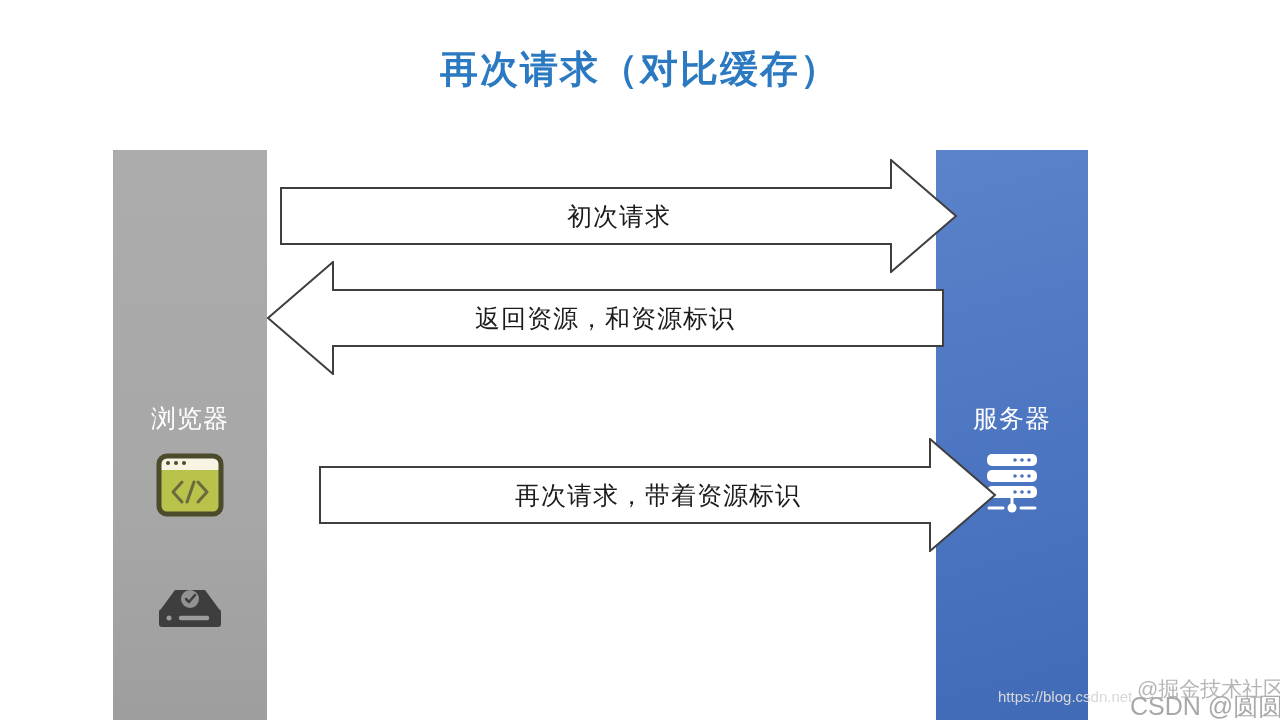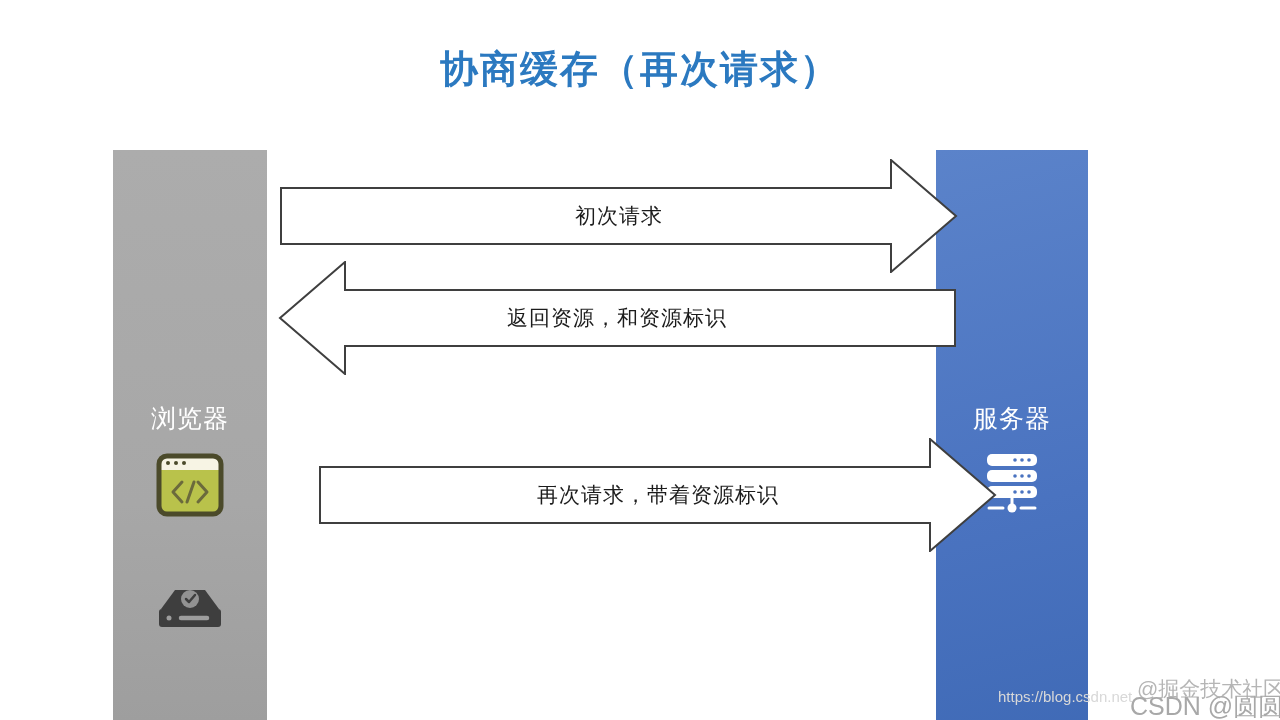--- a/index.html
+++ b/index.html
@@ -57,39 +57,39 @@
     width: 678px;
     height: 114px;
   }
   .arrow svg { position: absolute; inset: 0; }
   .arrow-label {
     position: absolute;
     inset: 0;
     display: flex;
     align-items: center;
     justify-content: center;
-    font-size: 21px;
+    font-size: 25px;
     color: #1c1c1c;
     letter-spacing: 1px;
   }
   .arrow-1 { left: 280px; top: 159px; }
-  .arrow-2 { left: 278px; top: 261px; }
+  .arrow-2 { left: 266px; top: 261px; }
   .arrow-3 { left: 280px; top: 438px; margin-left: 39px; }
   .arrow-4 { left: 278px; top: 536px; }
   .watermark { position: absolute; white-space: nowrap; }
   .wm-url    { left: 998px;  top: 688px; font-size: 15px; color: #d8d8d8; text-align: center; }
   .wm-juejin { left: 1137px; top: 675px; font-size: 21px; color: #b5b5b5; }
   .wm-csdn   { left: 1130px; top: 690px; font-size: 25px; color: #a8a8a8; }
 </style>
 </head>
 <body>
 
 <div class="stage">
 
-  <div class="title">协商缓存（再次请求）</div>
+  <div class="title">再次请求（对比缓存）</div>
 
   <div class="column browser">
     <div class="column-label">浏览器</div>
 
     <div class="icon-slot browser-icon-slot">
       <span>
         <svg width="70" height="66" viewBox="0 0 70 66">
           <rect x="4" y="4" width="62" height="58" rx="8" fill="#f7f4e4"></rect>
           <path d="M4 18 H66 V54 a8 8 0 0 1 -8 8 H12 a8 8 0 0 1 -8 -8 Z" fill="#b9c24b"></path>
           <circle cx="13" cy="11" r="2" fill="#4b4a2a"></circle>

